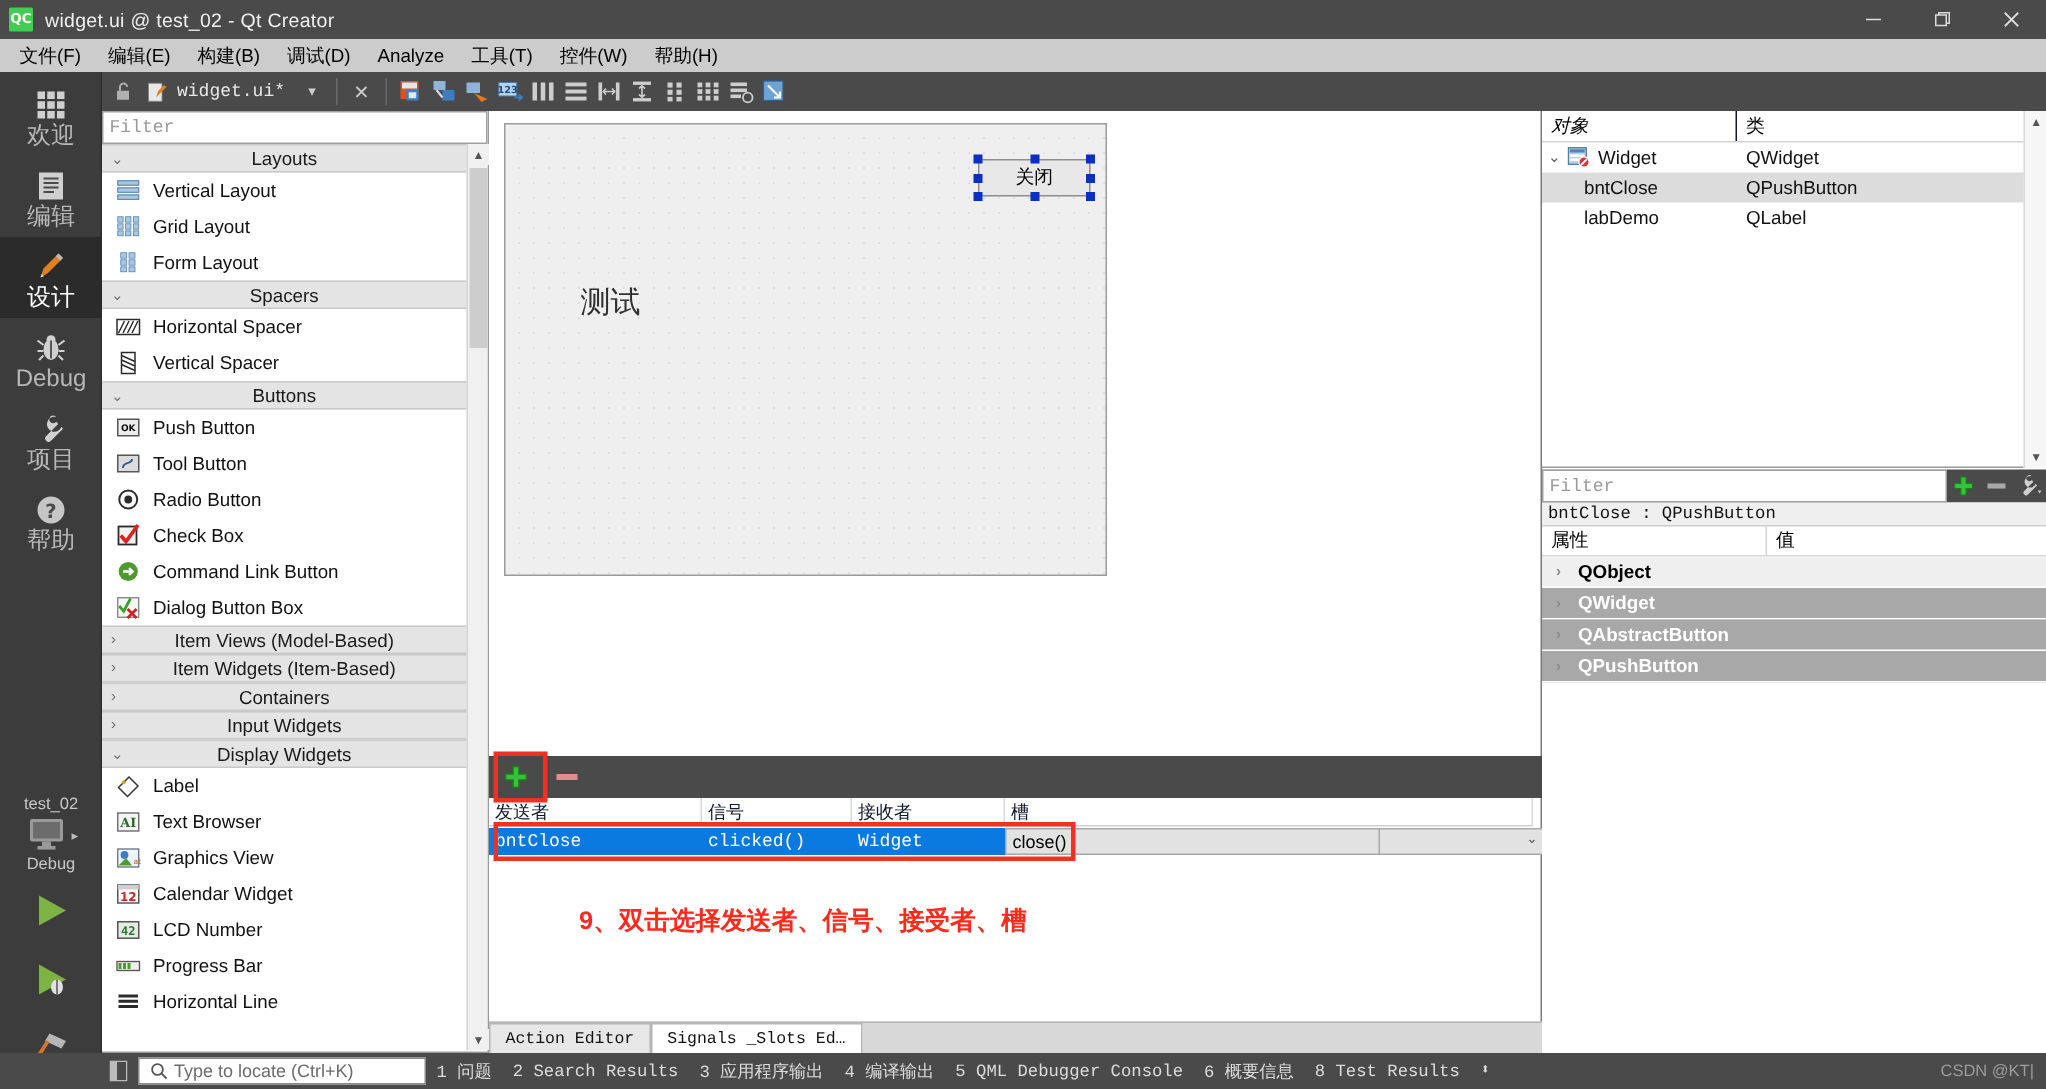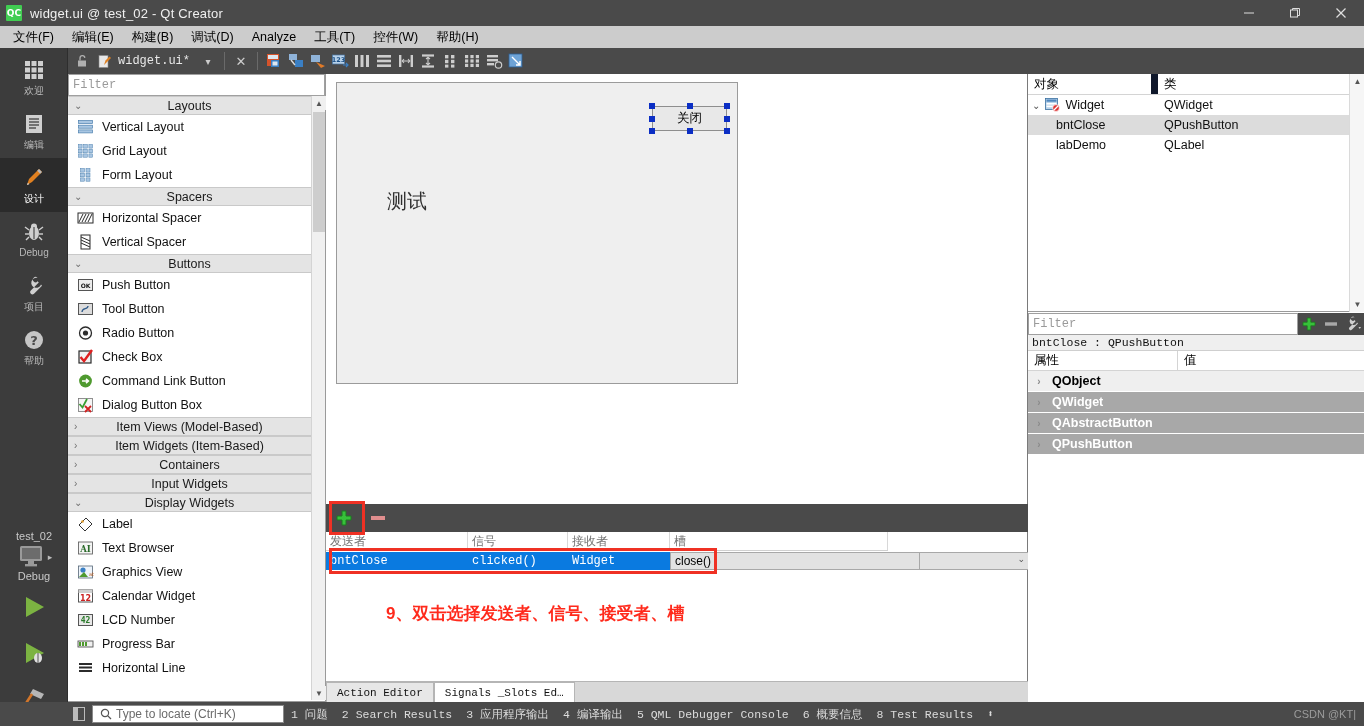--- a/index.html
+++ b/index.html
@@ -44,21 +44,21 @@
     position: absolute; left: 0; top: 48px; width: 68px; height: 678px;
     background: #3c3c3c; border-right: 1px solid #2e2e2e;
   }
   .mode-item {
     width: 68px; height: 54px; display: flex; flex-direction: column;
     align-items: center; justify-content: center; color: #b8b8b8;
     font-size: 11px; gap: 2px;
   }
   .mode-item.active { background: #2b2b2b; color: #ffffff; }
   .mode-ico { width: 26px; height: 26px; display: flex; align-items: center; justify-content: center; }
-  .mode-label { font-size: 10px; line-height: 12px; text-align: center; }
+  .mode-label { font-size: 16px; line-height: 12px; text-align: center; }
   .modebar-bottom { position: absolute; left: 0; bottom: 4px; width: 68px; }
   .kit-name { color: #c8c8c8; font-size: 11px; text-align: center; padding-bottom: 2px; }
   .kit-box { display: flex; align-items: center; justify-content: center; gap: 2px; }
   .run-btn { width: 68px; height: 46px; display: flex; align-items: center; justify-content: center; }
 
   
   .widgetbox {
     position: absolute; left: 68px; top: 74px; width: 258px; height: 628px;
     background: #ffffff; border: 1px solid #9a9a9a; border-top: none; border-left: none;
   }
@@ -123,22 +123,22 @@
   
   .sse {
     position: absolute; left: 326px; top: 498px; width: 702px; height: 204px;
     background: #ffffff; border-right: 1px solid #7a7a7a;
   }
   .sse-toolbar {
     position: absolute; left: 0; top: 6px; width: 702px; height: 28px;
     background: #4a4a4a; display: flex; align-items: center; padding-left: 8px; gap: 14px;
   }
   .sse-header {
-    position: absolute; left: 0; top: 34px; width: 562px; height: 19px;
-    background: #ffffff; display: flex; font-size: 12px; color: #737373;
+    position: absolute; left: 0; top: 34px; width: 696px; height: 19px;
+    background: #ffffff; display: flex; font-size: 12px; color: #0f172a;
     border-bottom: 1px solid #d0d0d0;
   }
   .sse-header div { border-right: 1px solid #d8d8d8; padding-left: 4px; display:flex; align-items:center; }
   .sse-row {
     position: absolute; left: 0; top: 54px; width: 702px; height: 18px;
     display: flex; font-size: 12px; font-family: "Liberation Mono", monospace;
   }
   .sse-cell { display:flex; align-items:center; padding-left: 4px; }
   .sse-cell.sel { background: #0a7ae0; color: #ffffff; }
   .sse-cell.slot { background: #e2e2e2; color: #000; border: 1px solid #a8a8a8;
@@ -809,21 +809,21 @@
     <div class="annotation" style="left:60px; top:104px;">9、双击选择发送者、信号、接受者、槽</div>
   </div>
 
   <div class="sse-tabs">
     <div class="sse-tab">Action Editor</div>
     <div class="sse-tab active">Signals _Slots Ed…</div>
   </div>
 
   <div class="objinspector">
     <div class="oi-head">
-      <div style="width:130px;border-right:7px solid #0f172a;">对象</div>
+      <div style="width:130px;border-right:1px solid #0f172a;font-style:italic;">对象</div>
       <div style="flex:1;">类</div>
     </div>
 
     <div class="oi-row">
       <div class="oi-name" style="width:130px;padding-left:4px;">
         <span style="color:#555;font-size:10px;">⌄</span>
         <span>
           <svg width="15" height="14" viewBox="0 0 15 14">
             <rect x="0.5" y="0.5" width="12" height="11" fill="#b8d2ea" stroke="#3a6fa0" stroke-width=".8"></rect>
             <rect x="1.5" y="1.5" width="10" height="2.2" fill="#4f86bd"></rect>

